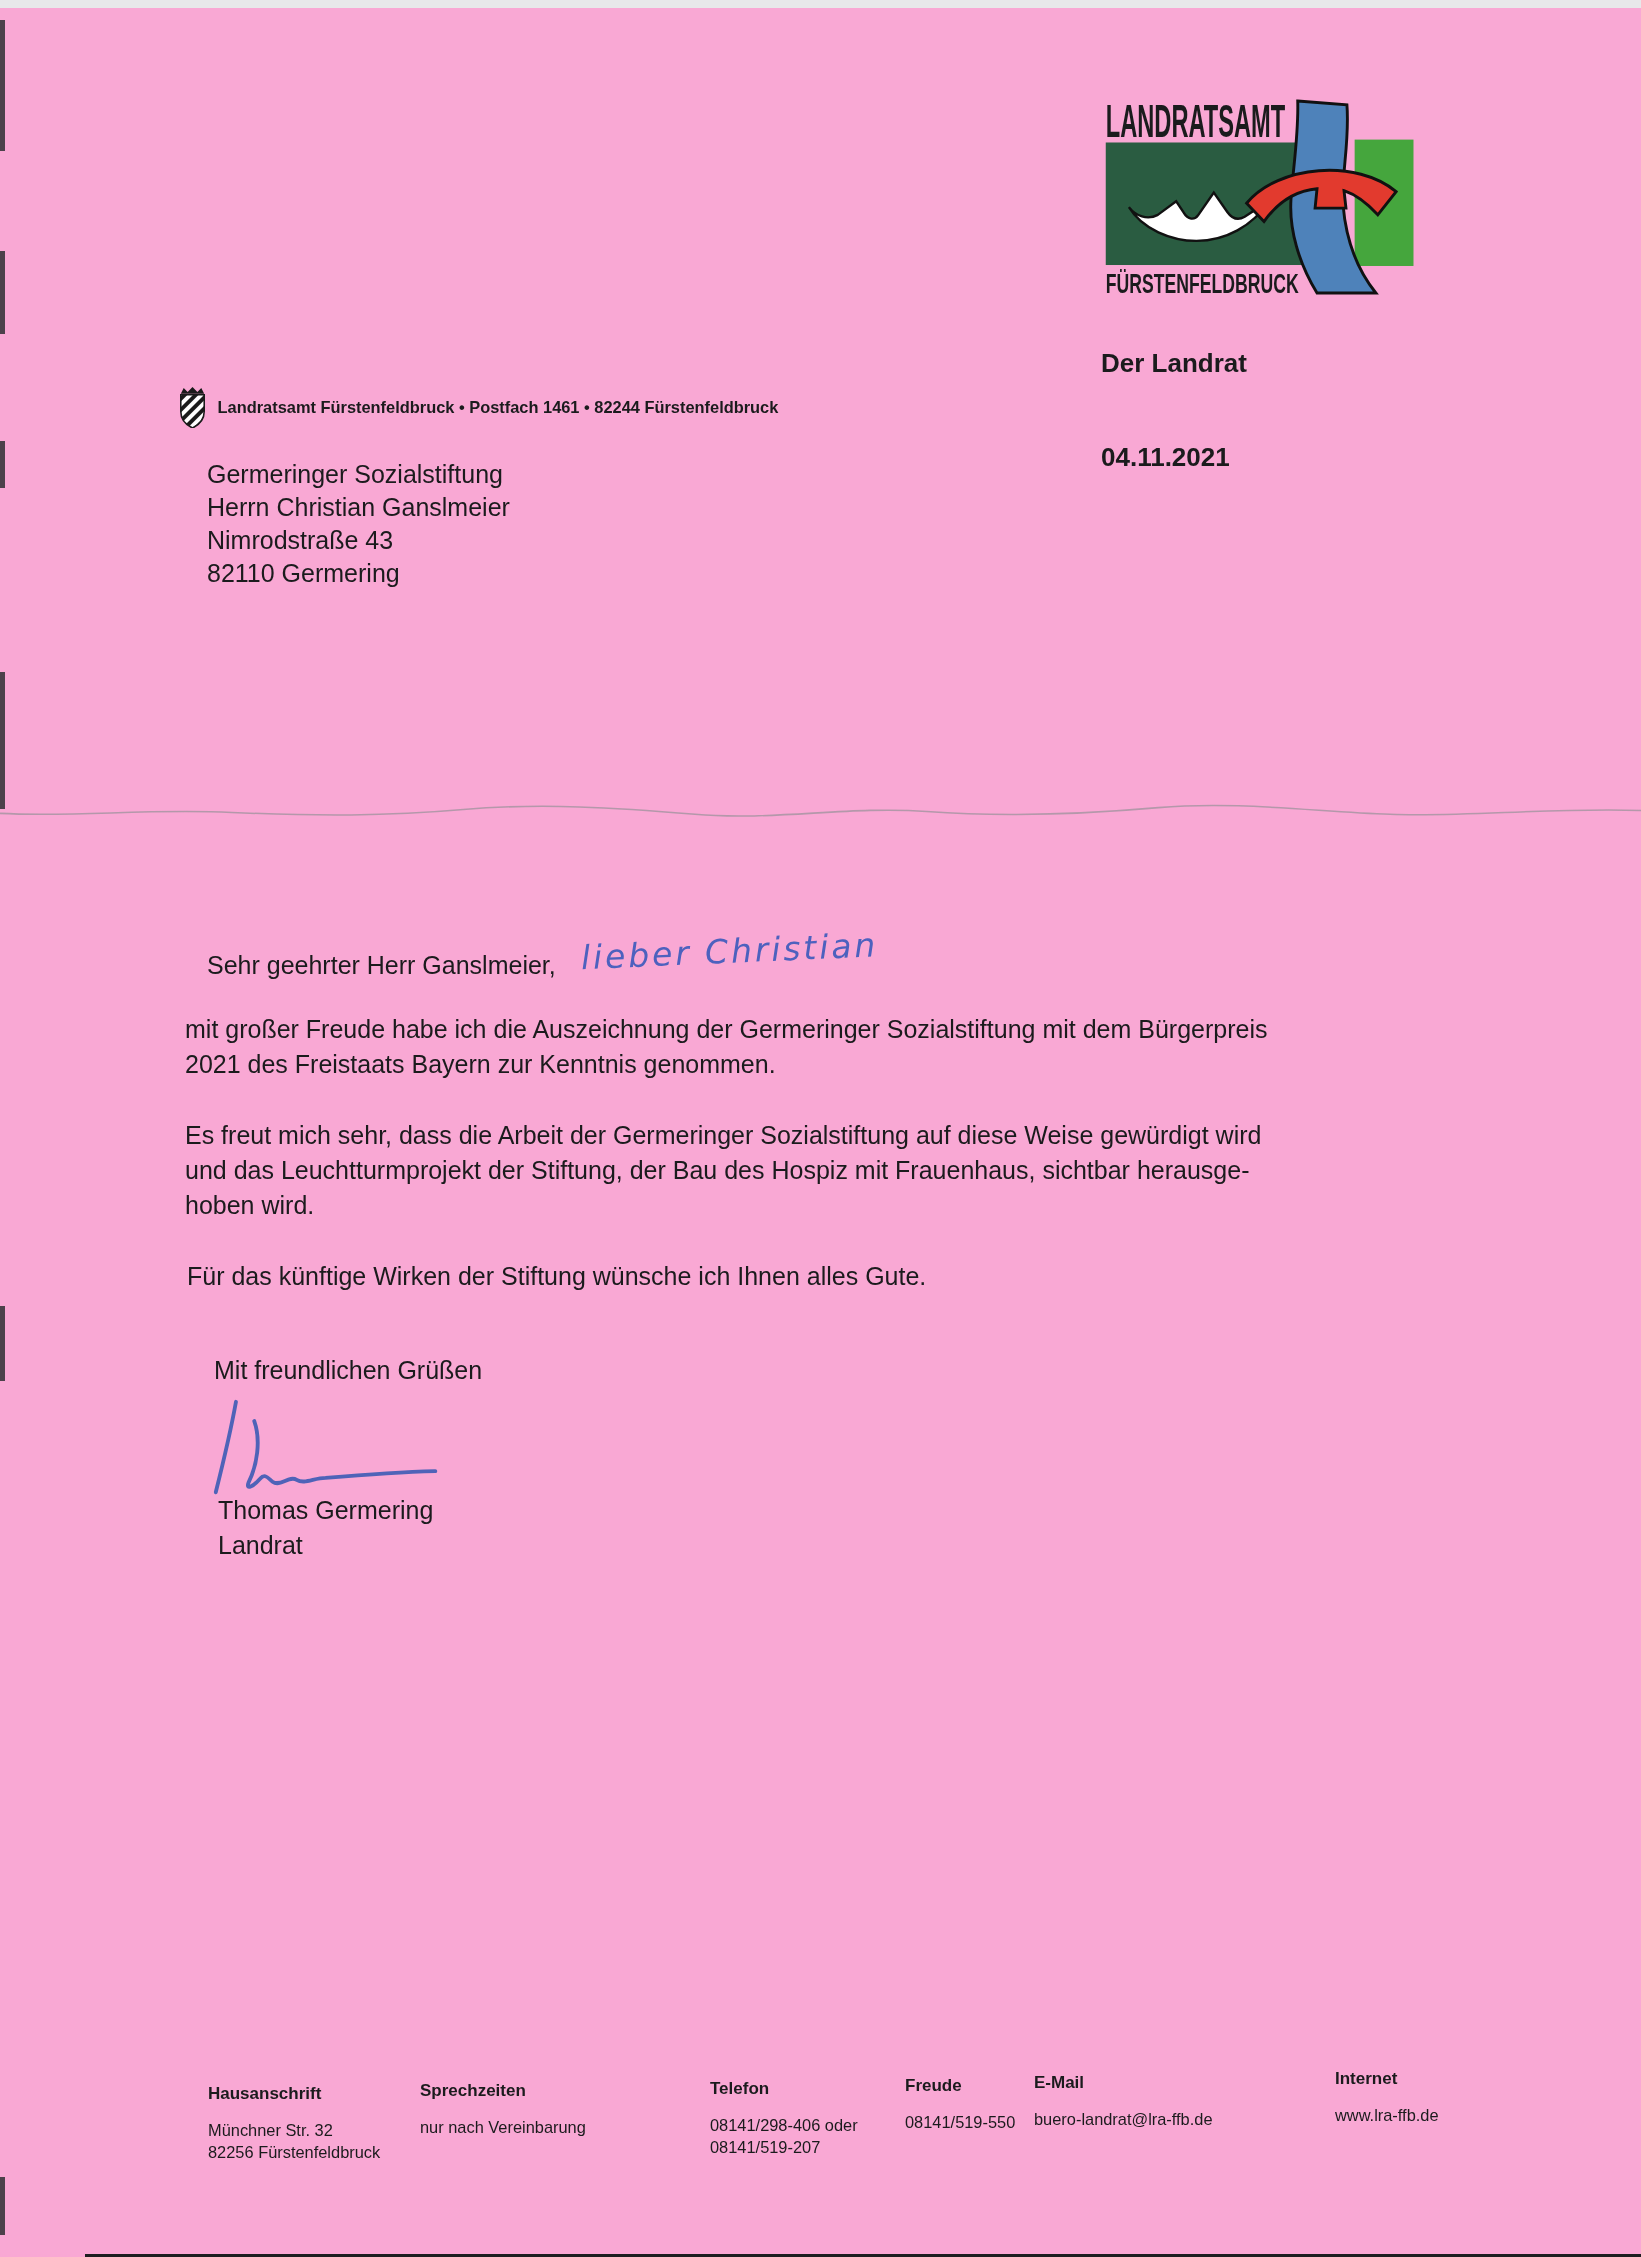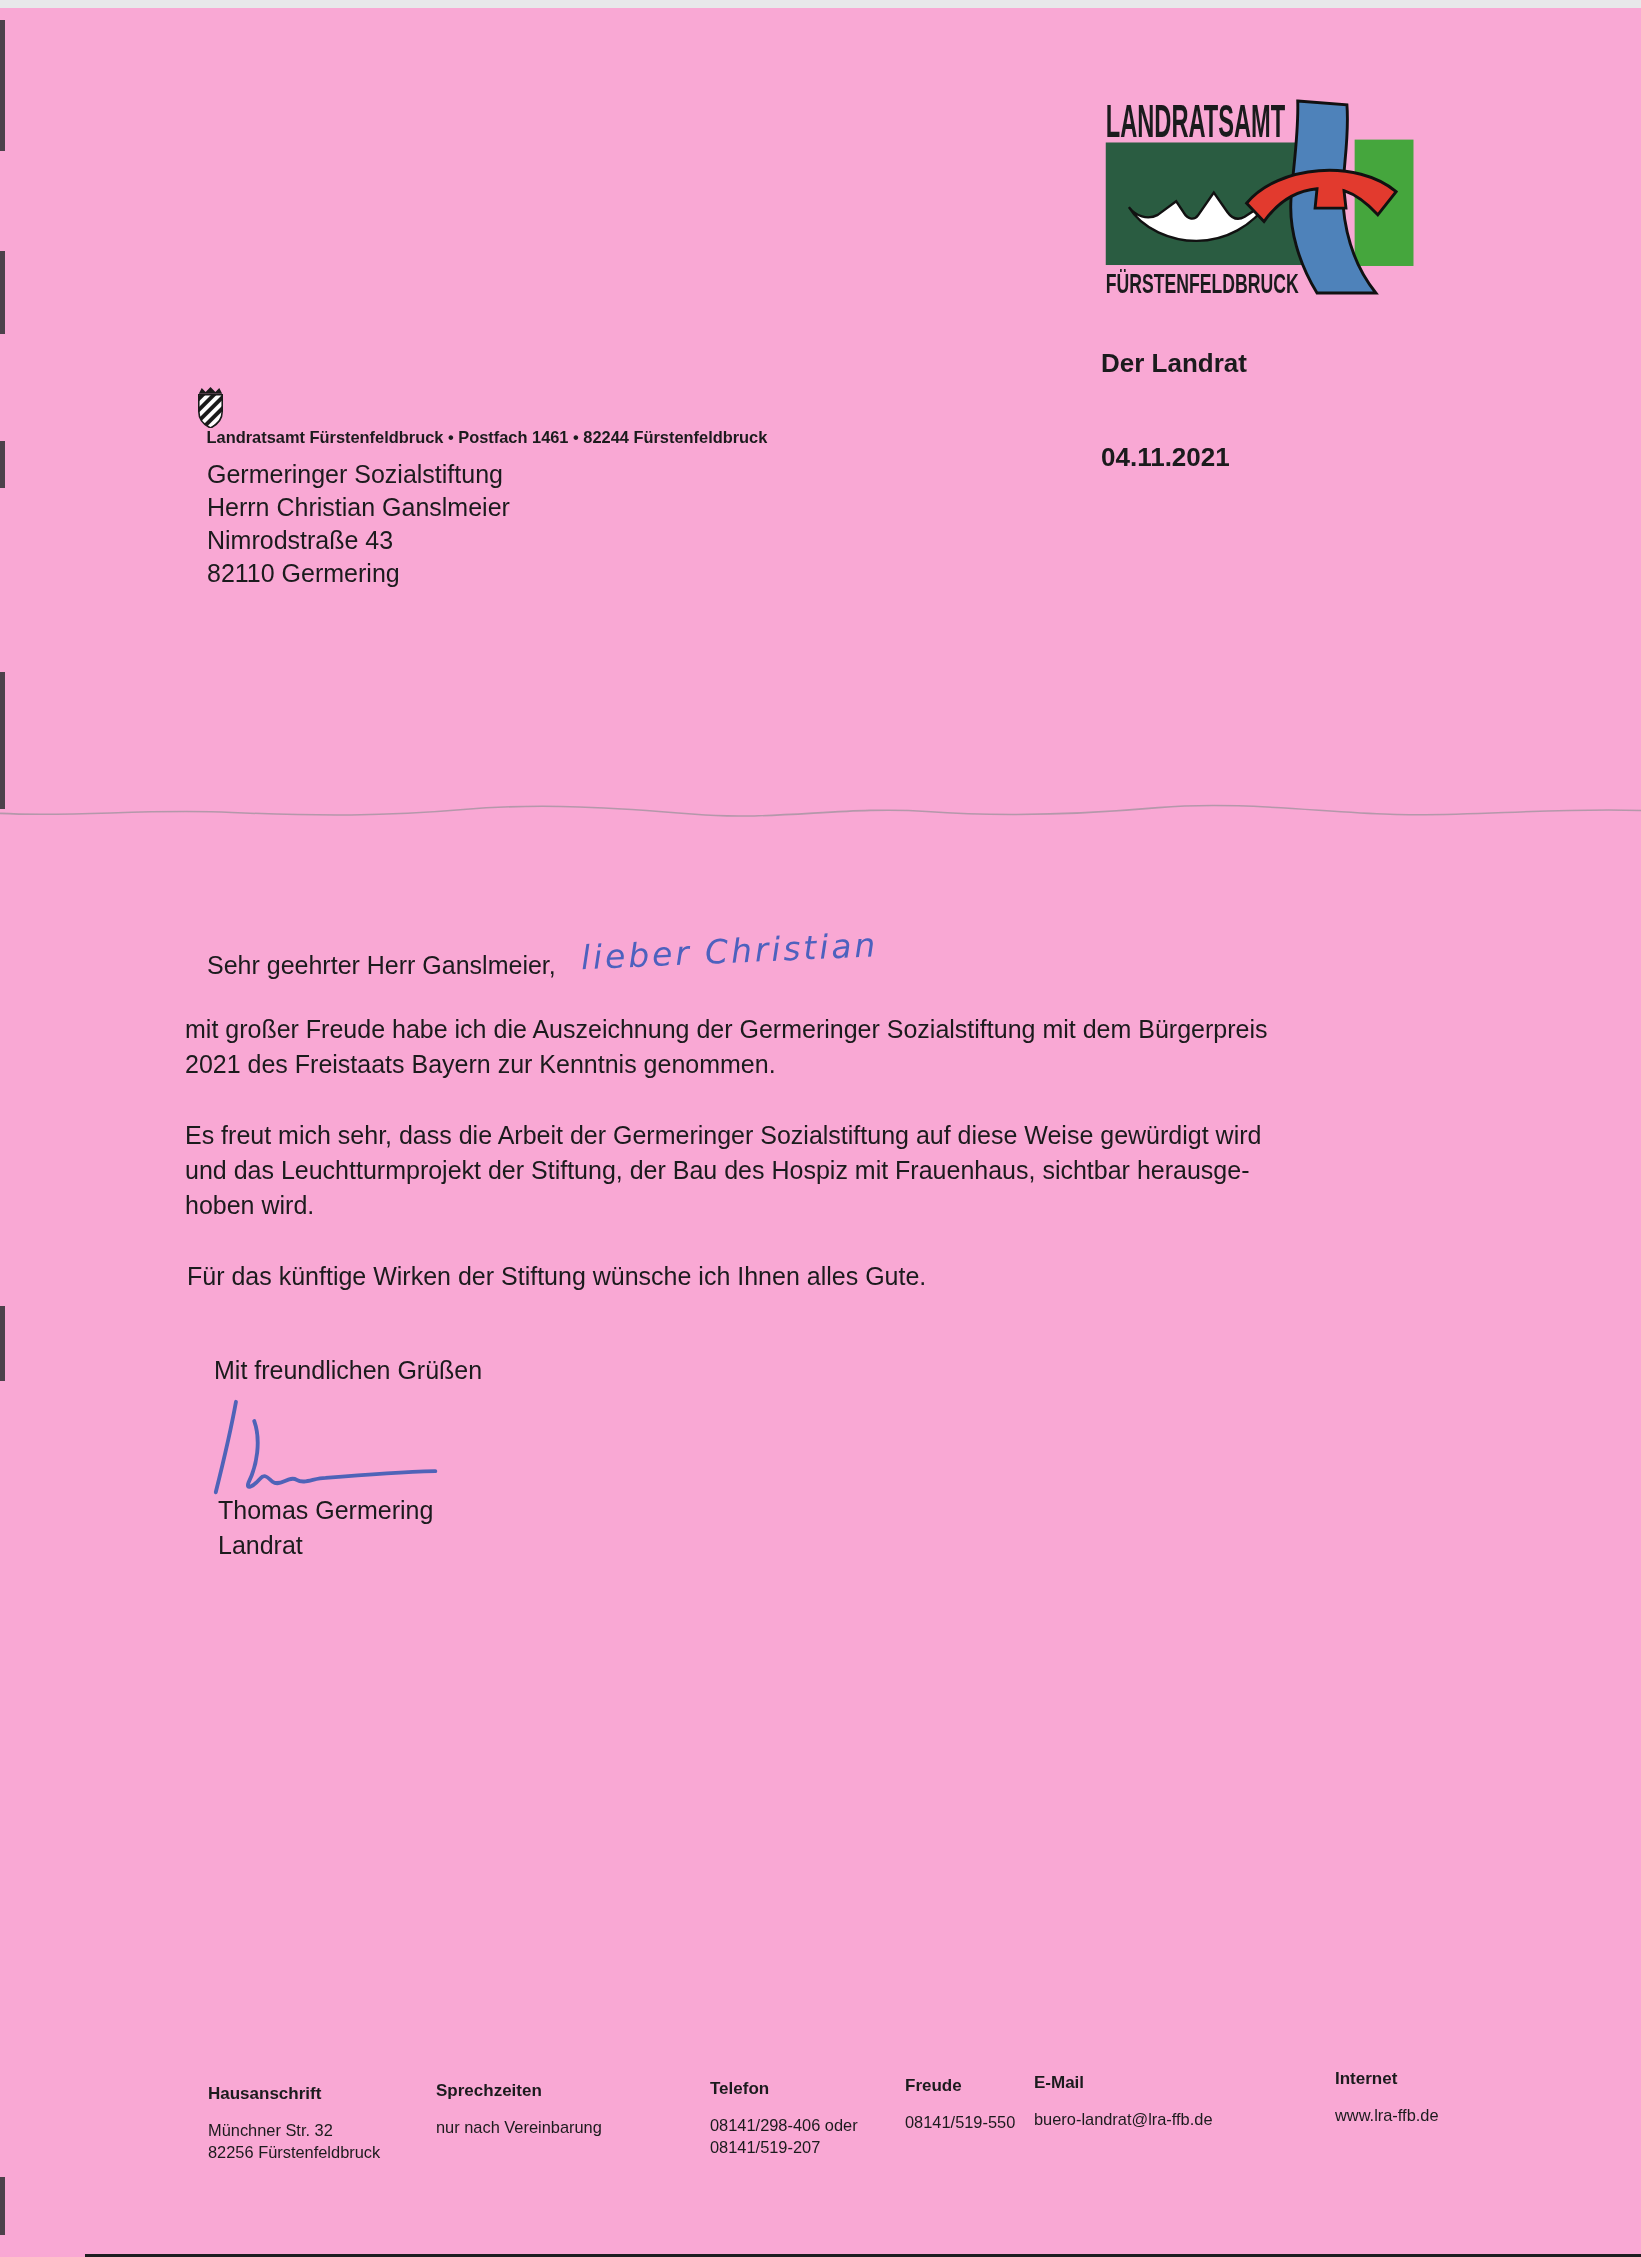--- a/index.html
+++ b/index.html
@@ -12,21 +12,21 @@
   .edge-mark { position:absolute; left:0; width:4.8px; background:#2f2f33; opacity:.85; }
   .bottom-strip-main { position:absolute; left:85px; top:2246px; width:1556px; height:11.6px; background:#1e1e21; }
   .bottom-strip-fade { position:absolute; left:0; top:2249px; width:85px; height:8.7px; background:#45454a; }
   .fold-line { position:absolute; left:0; top:790px; width:1641px; height:25px; }
   
   .logo { position:absolute; left:1099px; top:85px; width:328px; height:208px; }
   
   .office-title { position:absolute; left:1101px; top:340px; font-size:26px; font-weight:bold;text-align:center; }
   .date { position:absolute; left:1101px; top:434px; font-size:26px; font-weight:bold; }
   
-  .sender-line { position:absolute; left:196px; top:379px; display:flex; align-items:flex-start;flex-direction:column; }
+  .sender-line { position:absolute; left:178px; top:379px; display:flex; align-items:center; }
   .sender-line .coa { width:29px; height:41px; flex:0 0 auto; }
   .sender-line .txt { margin-left:10.6px; font-size:16.4px; font-weight:bold; white-space:nowrap; }
   
   .recipient { position:absolute; left:207px; top:450px; font-size:25px; line-height:33px; }
   
   .salutation { position:absolute; left:207px; top:935px; font-size:25px; white-space:nowrap; }
   .handwriting {
     display:inline-block; margin-left:19.3px; font-size:33px; font-style:italic;
     color:#4d61be; letter-spacing:2.9px;
     transform:rotate(-2.5deg) translateY(-4.8px); transform-origin:left bottom;
@@ -38,21 +38,21 @@
   .p3 { left:187px; top:1251px; }
   .closing { position:absolute; left:214px; top:1348px; font-size:25px; }
   .signature { position:absolute; left:206px; top:1388px; width:241px; height:104px; }
   .signer-name { position:absolute; left:218px; top:1488px; font-size:25px; }
   .signer-title { position:absolute; left:218px; top:1523px; font-size:25px; }
   
   .fcol { position:absolute; }
   .fcol .flabel { font-size:17px; font-weight:bold; }
   .fcol .fvalue { margin-top:14.5px; font-size:16.4px; line-height:22px; white-space:pre-line; }
   .fc1 { left:208px;  top:2076px; }
-  .fc2 { left:436px;  top:2073px; }
+  .fc2 { left:420px;  top:2073px; }
   .fc3 { left:710px;  top:2071px; }
   .fc4 { left:905px;  top:2068px; }
   .fc5 { left:1034px; top:2065px; }
   .fc6 { left:1335px; top:2061px; }
 </style>
 </head>
 <body>
 
 <div class="page">
 

